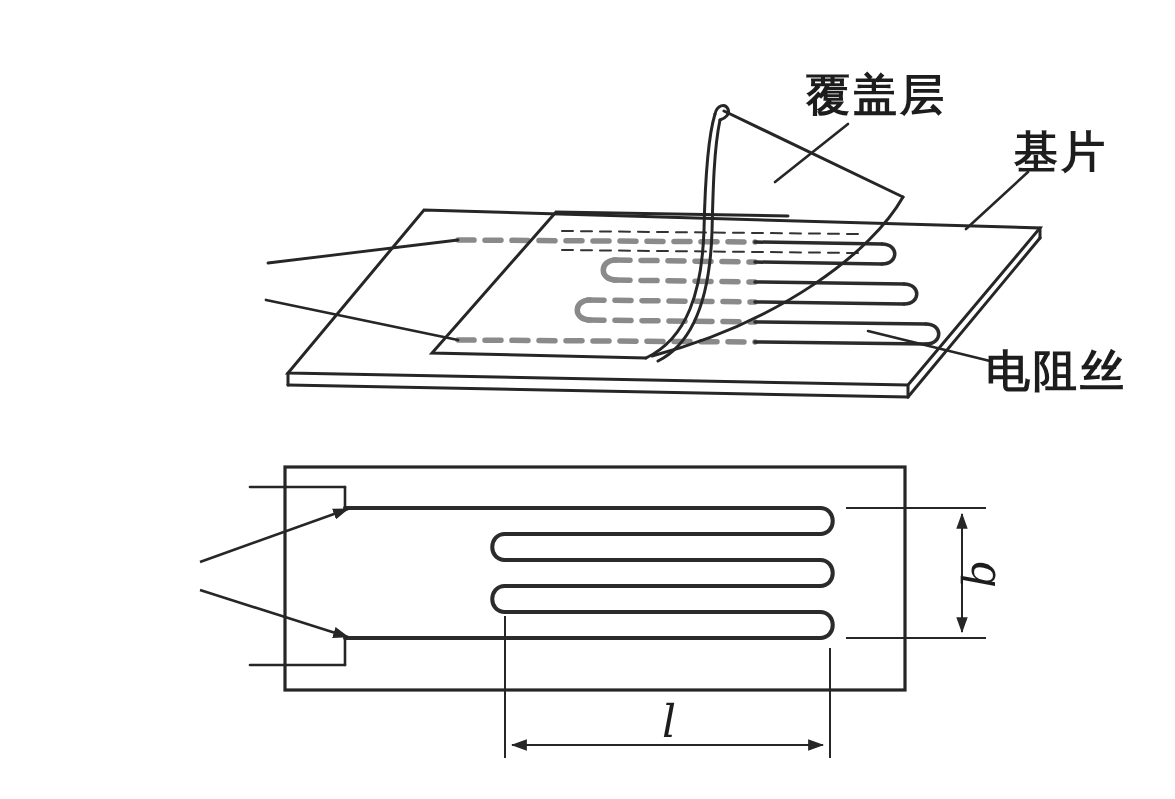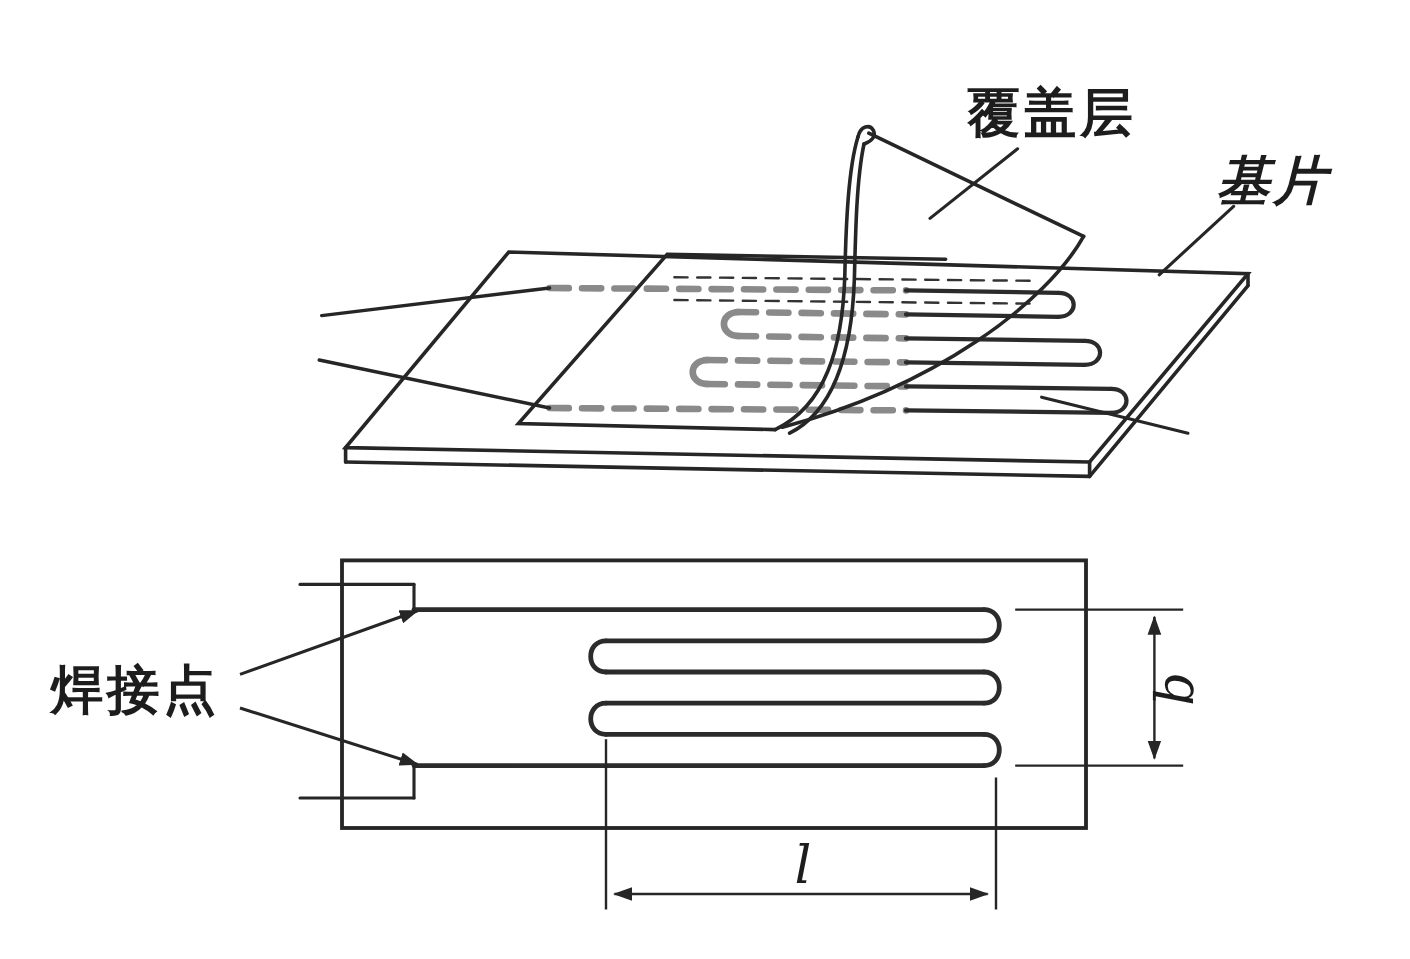--- a/index.html
+++ b/index.html
@@ -126,18 +126,18 @@
     </g>
 
     <g stroke="#262626" stroke-width="2" fill="none">
       <line x1="505" y1="616" x2="505" y2="758"></line>
       <line x1="830" y1="648" x2="830" y2="758"></line>
       <line x1="512" y1="745" x2="823" y2="745" marker-start="url(#arr)" marker-end="url(#arr)"></line>
     </g>
   </svg>
 
   <div class="lbl" style="left:806px;top:73px;">覆盖层</div>
-  <div class="lbl" style="left:1014px;top:130px;font-style:italic;">基片</div>
-  <div class="lbl" style="left:42px;top:554px;">焊接点</div>
+  <div class="lbl" style="left:1014px;top:130px;">基片</div>
+  <div class="lbl" style="left:986px;top:349px;">电阻丝</div>
   <div class="dim rot" style="left:966px;top:552px;">b</div>
   <div class="dim" style="left:662px;top:700px;">l</div>
 
 </div>
 
 </body></html>

